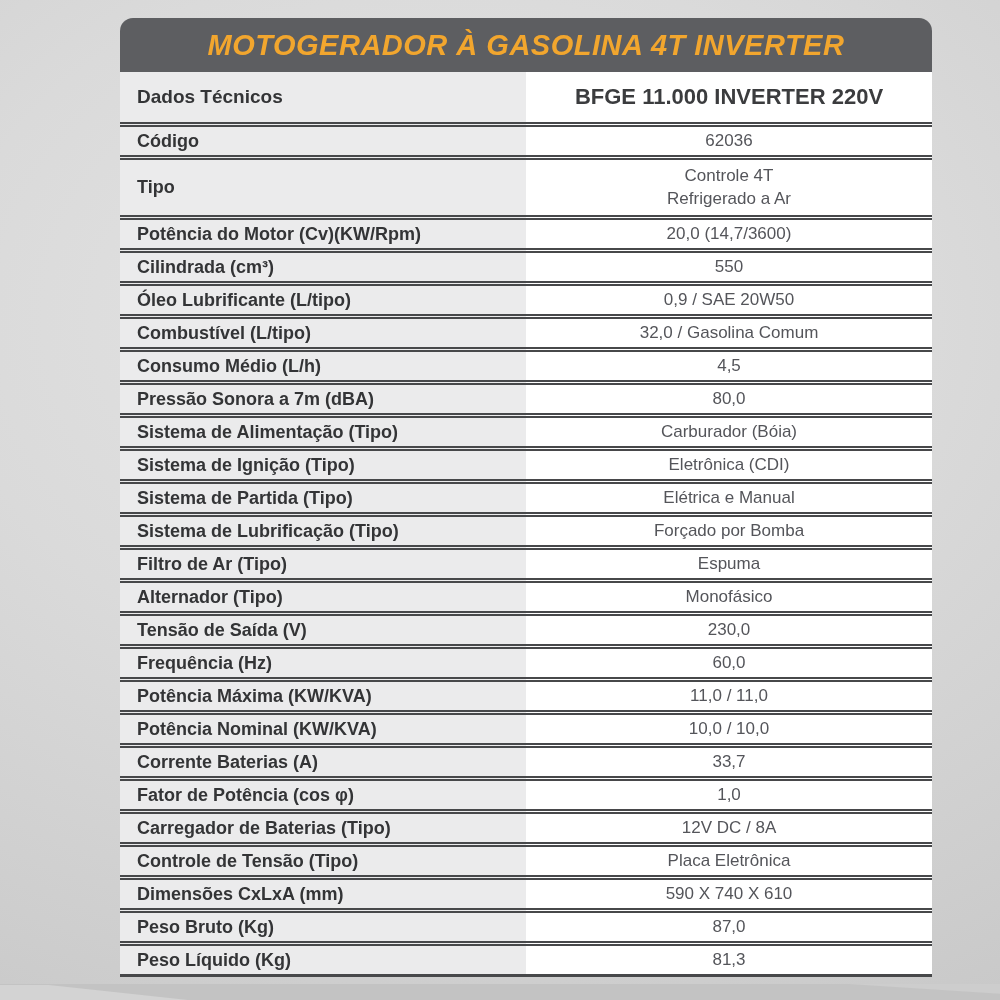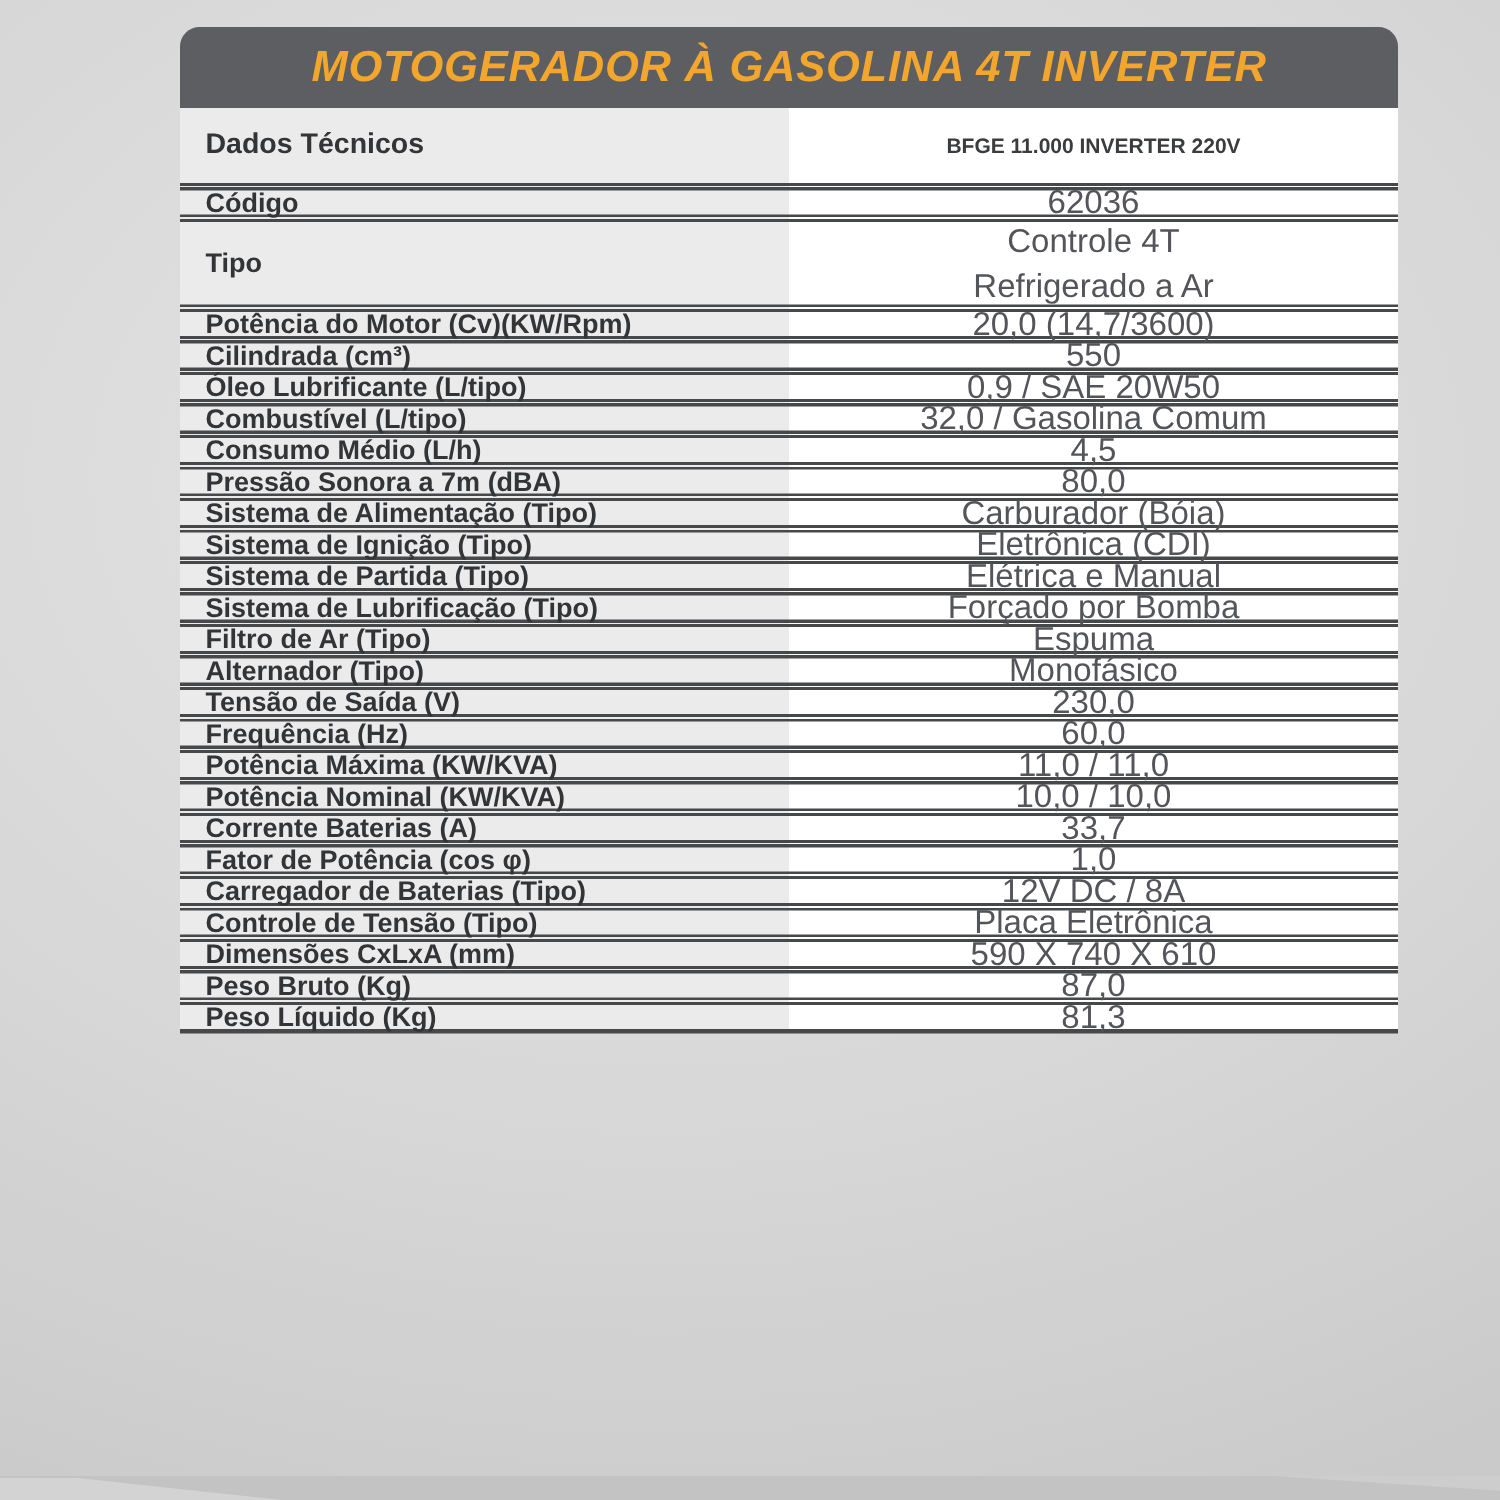--- a/index.html
+++ b/index.html
@@ -68,50 +68,50 @@
     font-style: italic;
     letter-spacing: 0.5px;
     white-space: nowrap;
   }
   .tbody {
     background: linear-gradient(to right, var(--row-label-bg) 0 50%, var(--row-value-bg) 50% 100%);
     border-bottom: 3px solid var(--separator);
   }
   .trow {
     display: flex;
-    height: 16px;
+    height: 28px;
   }
   .trow.head-row { height: 50px; }
   .trow.tall { height: 55px; }
   .cell-label {
     width: 50%;
     box-sizing: border-box;
     padding-left: 17px;
     display: flex;
     align-items: center;
     font-weight: bold;
     font-size: 18px;
     color: var(--label-text);
     white-space: nowrap;
   }
   .cell-value {
     width: 50%;
     display: flex;
     flex-direction: column;
     align-items: center;
     justify-content: center;
-    font-size: 22px;
+    font-size: 17px;
     line-height: 1.35;
     color: var(--value-text);
     text-align: center;
   }
   .head-row .cell-label { font-size: 19px; }
   .head-row .cell-value {
     font-weight: bold;
-    font-size: 14px;
+    font-size: 22px;
     color: #3B3C3E;
   }
   .sep {
     height: 5px;
     background: linear-gradient(to bottom,
       var(--separator) 0 2px,
       rgba(0,0,0,0) 2px 3px,
       var(--separator) 3px 5px);
   }
 </style>

